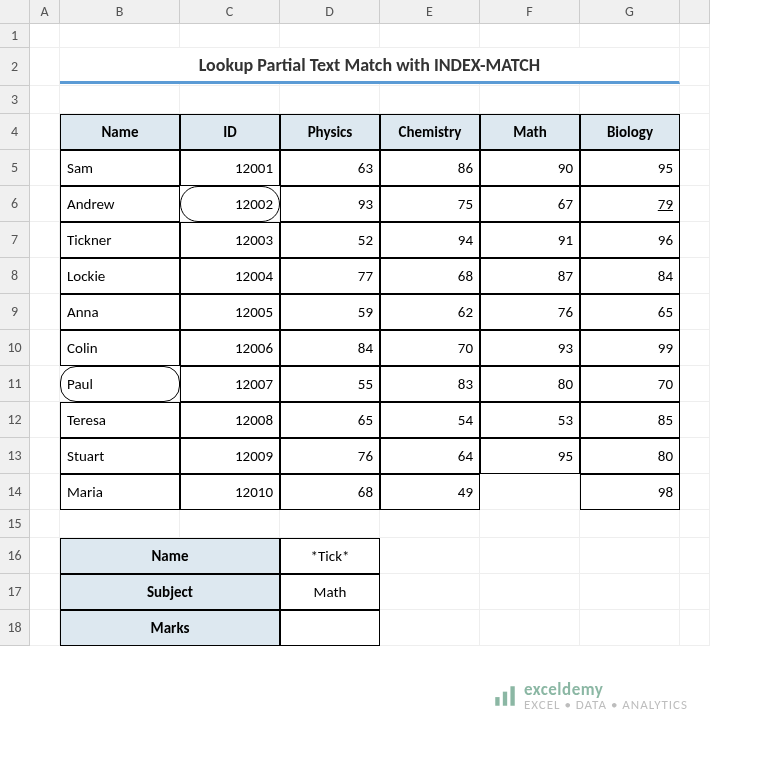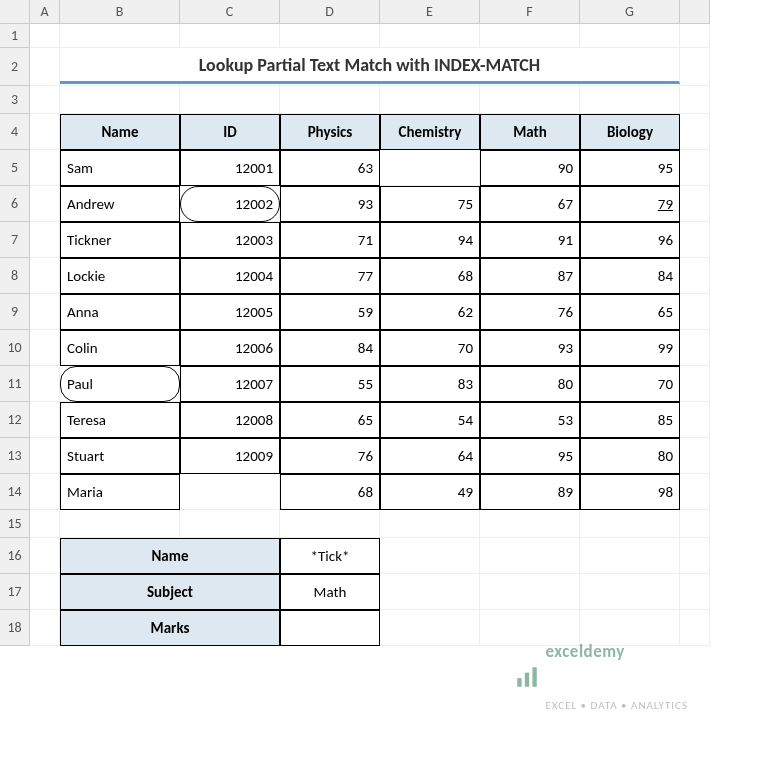--- a/index.html
+++ b/index.html
@@ -80,21 +80,21 @@
     gap: 6px;
     opacity: 0.55;
     pointer-events: none;
   }
   .wm-icon {
     width: 26px;
     height: 26px;
   }
   .wm-text { line-height: 1; }
   .wm-main { font-size: 17px; color: #2e7d5a; font-weight: 600; letter-spacing: 0.5px; }
-  .wm-sub { font-size: 11px; color: #888; letter-spacing: 1px; margin-top: 40px; }
+  .wm-sub { font-size: 13px; color: #888; letter-spacing: 1px; }
 </style>
 </head>
 <body>
 
 <div class="sheet" id="sheet">
     <div class="corner" style="grid-area: 1 / 1;"></div>
     <div class="colhdr" style="grid-area: 1 / 2;">A</div>
     <div class="colhdr" style="grid-area: 1 / 3;">B</div>
     <div class="colhdr" style="grid-area: 1 / 4;">C</div>
     <div class="colhdr" style="grid-area: 1 / 5;">D</div>
@@ -267,31 +267,32 @@
     <div class="cell title-cell" style="grid-area: 3 / 3 / auto / 9;">Lookup Partial Text Match with INDEX-MATCH</div>
     <div class="cell hdr-cell" style="grid-area: 5 / 3;">Name</div>
     <div class="cell hdr-cell" style="grid-area: 5 / 4;">ID</div>
     <div class="cell hdr-cell" style="grid-area: 5 / 5;">Physics</div>
     <div class="cell hdr-cell" style="grid-area: 5 / 6;">Chemistry</div>
     <div class="cell hdr-cell" style="grid-area: 5 / 7;">Math</div>
     <div class="cell hdr-cell" style="grid-area: 5 / 8;">Biology</div>
     <div class="cell data-cell left" style="grid-area: 6 / 3;">Sam</div>
     <div class="cell data-cell right" style="grid-area: 6 / 4;">12001</div>
     <div class="cell data-cell right" style="grid-area: 6 / 5;">63</div>
+    <div class="cell data-cell right" style="grid-area: 6 / 6;">86</div>
     <div class="cell data-cell right" style="grid-area: 6 / 7;">90</div>
     <div class="cell data-cell right" style="grid-area: 6 / 8;">95</div>
     <div class="cell data-cell left" style="grid-area: 7 / 3;">Andrew</div>
     <div class="cell data-cell right" style="grid-area: 7 / 4; border-radius: 18px;">12002</div>
     <div class="cell data-cell right" style="grid-area: 7 / 5;">93</div>
     <div class="cell data-cell right" style="grid-area: 7 / 6;">75</div>
     <div class="cell data-cell right" style="grid-area: 7 / 7;">67</div>
     <div class="cell data-cell right" style="grid-area: 7 / 8; text-decoration: underline;">79</div>
     <div class="cell data-cell left" style="grid-area: 8 / 3;">Tickner</div>
     <div class="cell data-cell right" style="grid-area: 8 / 4;">12003</div>
-    <div class="cell data-cell right" style="grid-area: 8 / 5;">71</div>
+    <div class="cell data-cell right" style="grid-area: 8 / 5;">52</div>
     <div class="cell data-cell right" style="grid-area: 8 / 6;">94</div>
     <div class="cell data-cell right" style="grid-area: 8 / 7;">91</div>
     <div class="cell data-cell right" style="grid-area: 8 / 8;">96</div>
     <div class="cell data-cell left" style="grid-area: 9 / 3;">Lockie</div>
     <div class="cell data-cell right" style="grid-area: 9 / 4;">12004</div>
     <div class="cell data-cell right" style="grid-area: 9 / 5;">77</div>
     <div class="cell data-cell right" style="grid-area: 9 / 6;">68</div>
     <div class="cell data-cell right" style="grid-area: 9 / 7;">87</div>
     <div class="cell data-cell right" style="grid-area: 9 / 8;">84</div>
     <div class="cell data-cell left" style="grid-area: 10 / 3;">Anna</div>
@@ -318,23 +319,23 @@
     <div class="cell data-cell right" style="grid-area: 13 / 6;">54</div>
     <div class="cell data-cell right" style="grid-area: 13 / 7;">53</div>
     <div class="cell data-cell right" style="grid-area: 13 / 8;">85</div>
     <div class="cell data-cell left" style="grid-area: 14 / 3;">Stuart</div>
     <div class="cell data-cell right" style="grid-area: 14 / 4;">12009</div>
     <div class="cell data-cell right" style="grid-area: 14 / 5;">76</div>
     <div class="cell data-cell right" style="grid-area: 14 / 6;">64</div>
     <div class="cell data-cell right" style="grid-area: 14 / 7;">95</div>
     <div class="cell data-cell right" style="grid-area: 14 / 8;">80</div>
     <div class="cell data-cell left" style="grid-area: 15 / 3;">Maria</div>
+    <div class="cell data-cell right" style="grid-area: 15 / 4;">12010</div>
     <div class="cell data-cell right" style="grid-area: 15 / 5;">68</div>
     <div class="cell data-cell right" style="grid-area: 15 / 6;">49</div>
-    <div class="cell data-cell right" style="grid-area: 15 / 7;">89</div>
     <div class="cell data-cell right" style="grid-area: 15 / 8;">98</div>
     <div class="cell lookup-label" style="grid-area: 17 / 3 / auto / 5;">Name</div>
     <div class="cell lookup-label" style="grid-area: 18 / 3 / auto / 5;">Subject</div>
     <div class="cell lookup-val" style="grid-area: 17 / 5;">*Tick*</div>
     <div class="cell lookup-val" style="grid-area: 18 / 5;">Math</div>
     <div class="cell lookup-label" style="grid-area: 19 / 3 / auto / 5;">Marks</div>
     <div class="cell lookup-val" style="grid-area: 19 / 5;"></div>
   </div>
 
 <div class="watermark">

